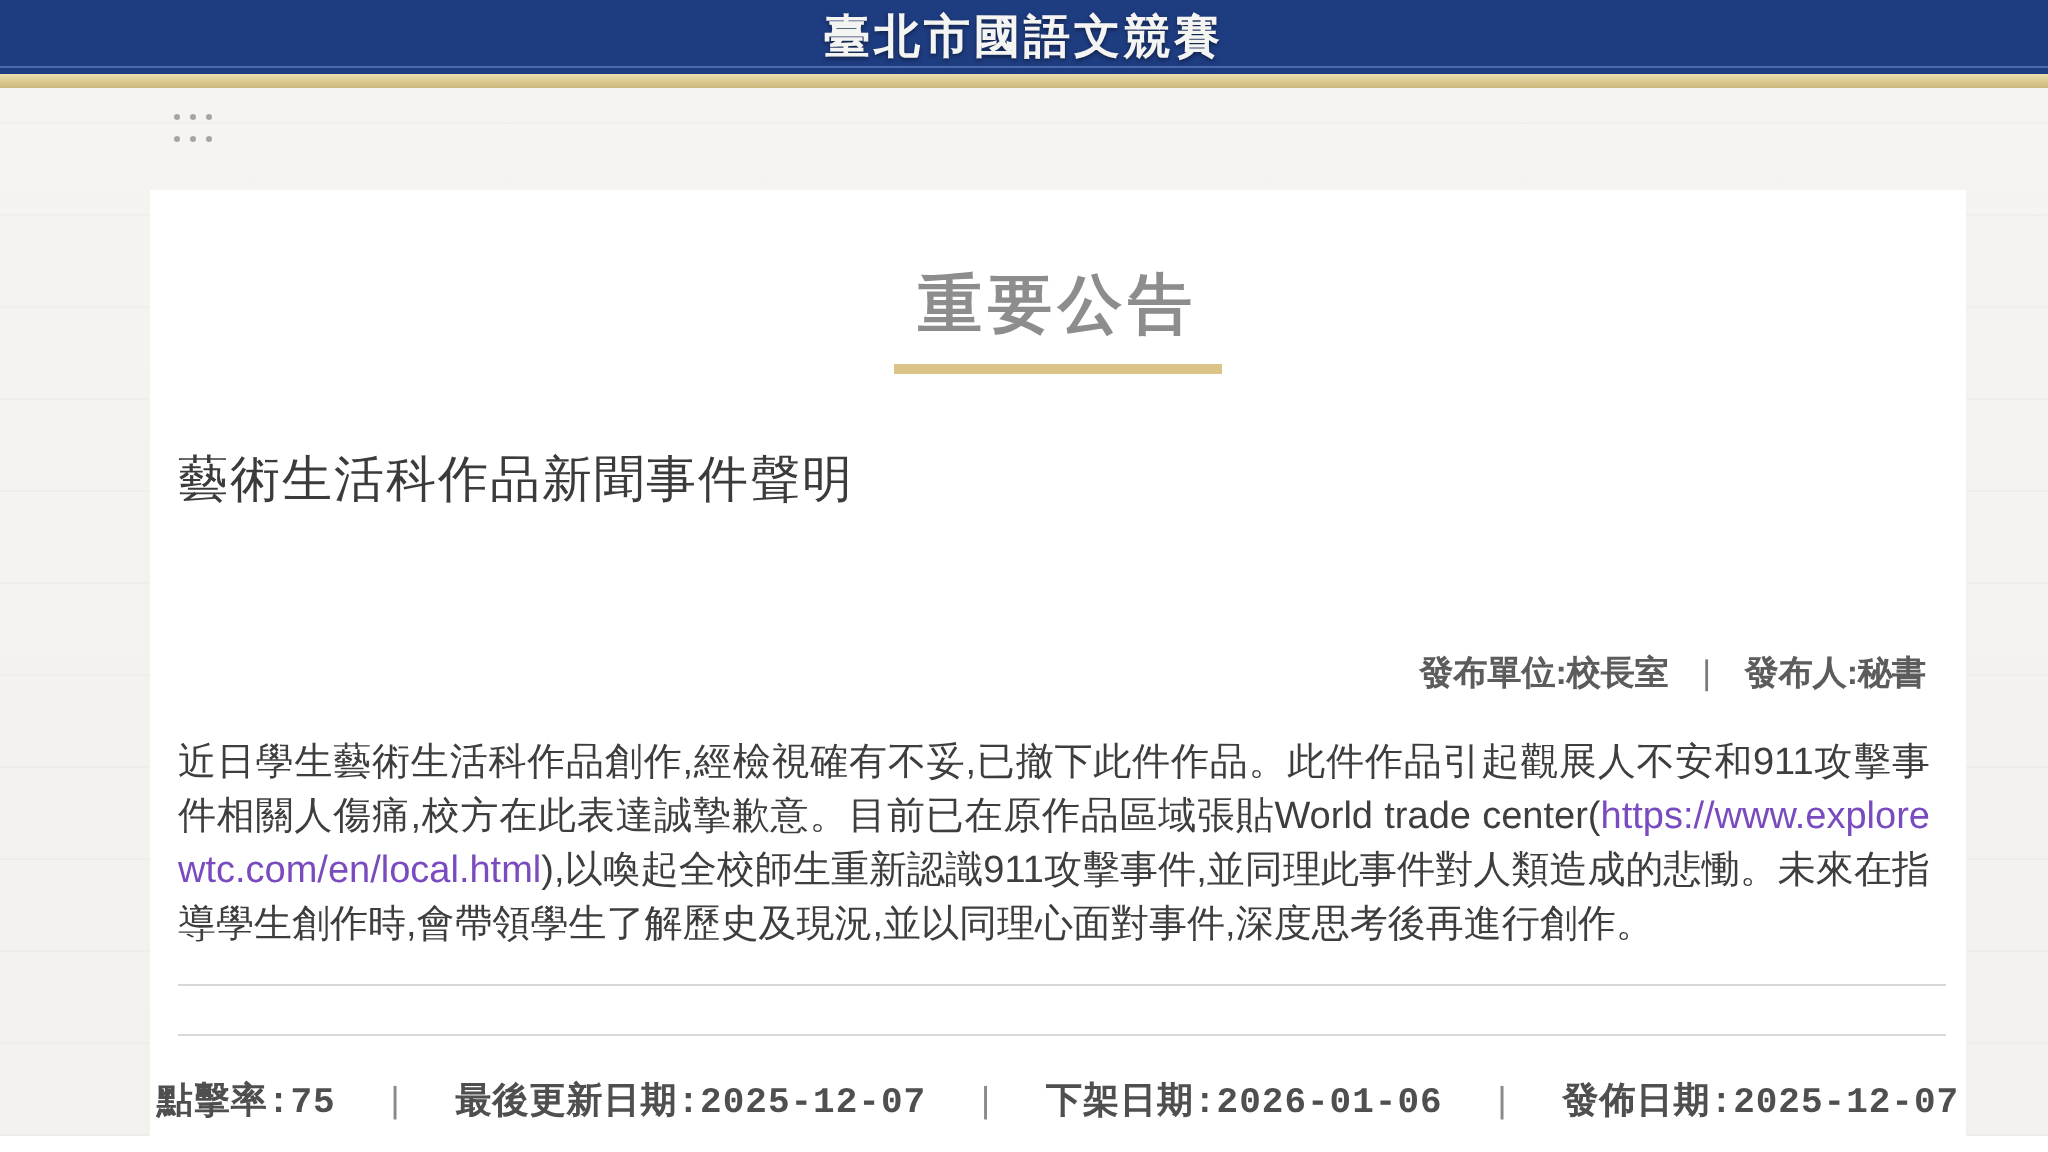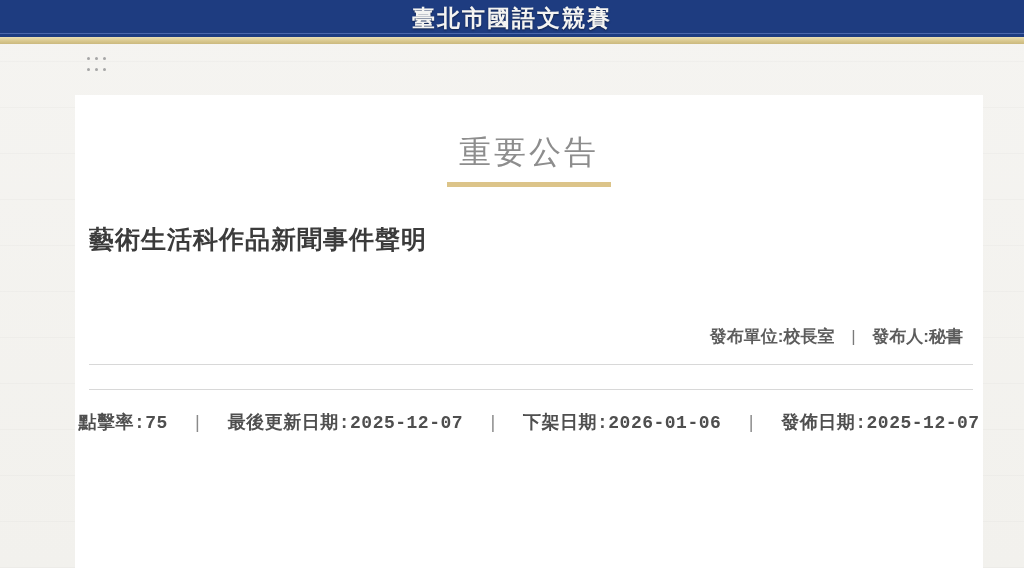--- a/index.html
+++ b/index.html
@@ -74,31 +74,31 @@
     background: #ffffff;
   }
 
   .title-wrap {
     text-align: center;
     padding-top: 36px;
   }
   .ann-title {
     display: inline-block;
     font-size: 32px;
-    font-weight: 400;
+    font-weight: 700;
     color: #8d8d8d;
     letter-spacing: 3px;
     padding: 0 12px 7px 12px;
     border-bottom: 5px solid #dcc489;
   }
 
   .ann-subject {
     margin: 36px 0 0 14px;
     font-size: 25px;
-    font-weight: 700;
+    font-weight: 400;
     color: #3b3b3b;
     letter-spacing: 1px;
   }
 
   .ann-meta {
     margin: 69px 20px 0 0;
     text-align: right;
     font-size: 17px;
     font-weight: 600;
     color: #5c5c5c;
@@ -162,20 +162,21 @@
     </div>
 
     <h2 class="ann-subject">藝術生活科作品新聞事件聲明</h2>
 
     <div class="ann-meta">
       <span>發布單位:校長室</span>
       <span class="sep">|</span>
       <span>發布人:秘書</span>
     </div>
 
+    <p class="ann-body"><span>近日學生藝術生活科作品創作,經檢視確有不妥,已撤下此件作品。此件作品引起觀展人不安和911攻擊事件相關人傷痛,校方在此表達誠摯歉意。目前已在原作品區域張貼World trade center(</span><a href="#">https://www.explorewtc.com/en/local.html</a><span>),以喚起全校師生重新認識911攻擊事件,並同理此事件對人類造成的悲慟。未來在指導學生創作時,會帶領學生了解歷史及現況,並以同理心面對事件,深度思考後再進行創作。</span></p>
 
     <hr class="rule">
     <hr class="rule second">
 
     <div class="ann-footer">
       <span>點擊率:75</span>
       <span class="sep">|</span>
       <span>最後更新日期:2025-12-07</span>
       <span class="sep">|</span>
       <span>下架日期:2026-01-06</span>

